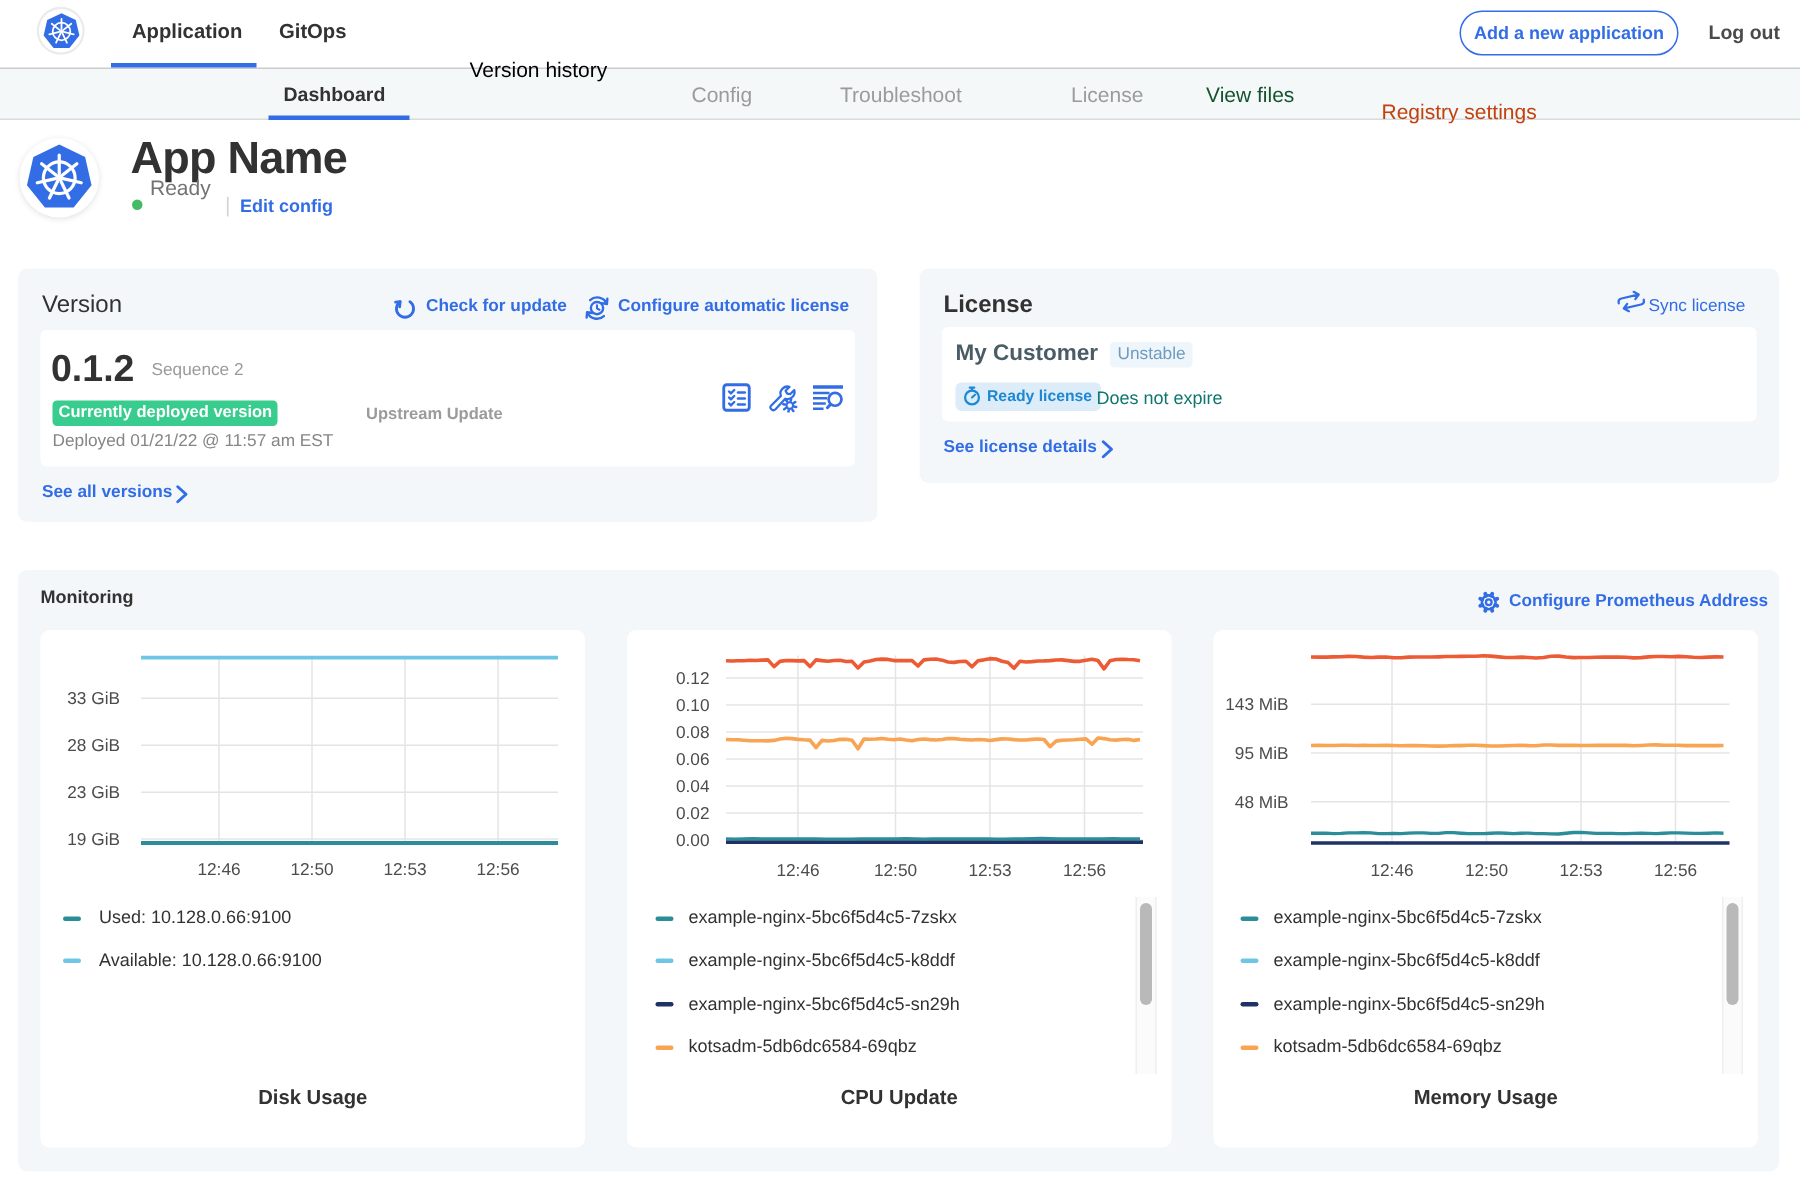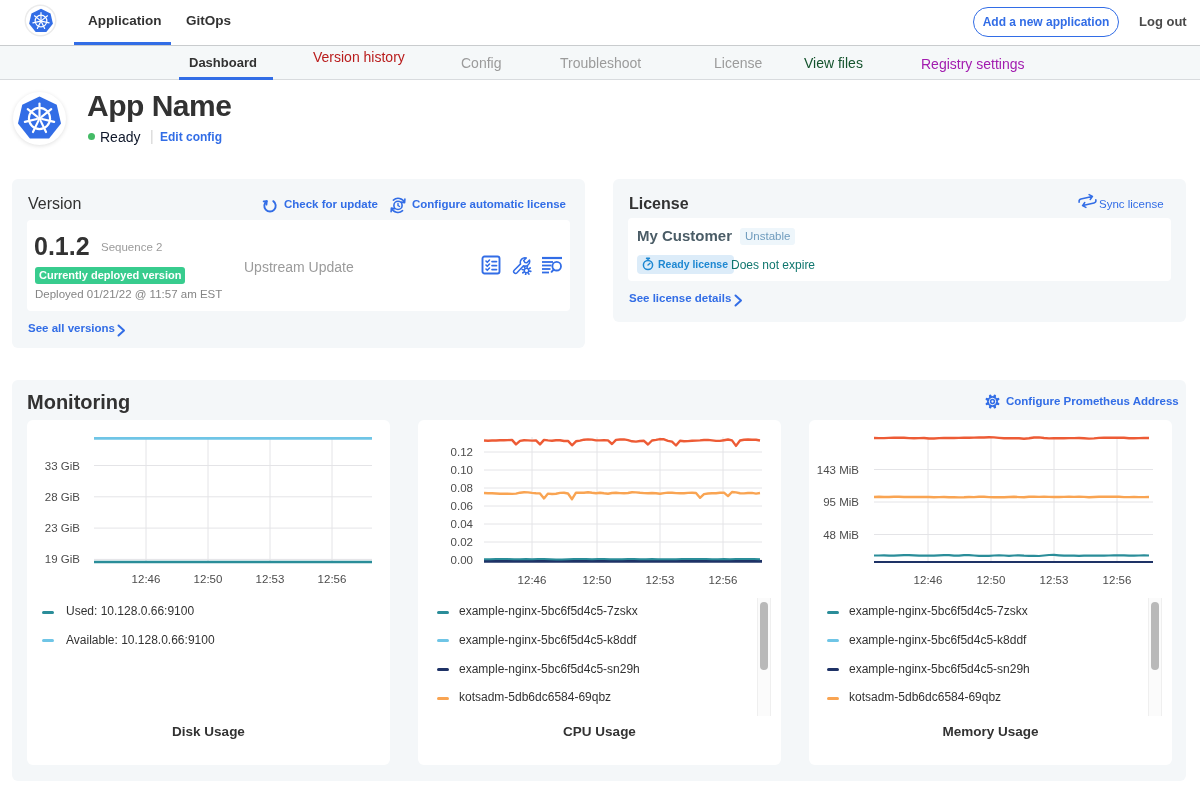--- a/index.html
+++ b/index.html
@@ -25,43 +25,43 @@
 <div class="abs" style="left:88px;top:13px;font-size:13.5px;font-weight:700;color:#323232">Application</div>
 <div class="abs" style="left:74px;top:42px;width:97px;height:3px;background:#326de6"></div>
 <div class="abs" style="left:186px;top:13px;font-size:13.5px;font-weight:700;color:#323232">GitOps</div>
 <div class="abs" style="left:973px;top:7px;width:146px;height:30px;border:1.5px solid #326de6;border-radius:16px;"></div>
 <div class="abs" style="left:973px;top:15px;width:146px;text-align:center;font-size:12px;font-weight:700;color:#326de6;white-space:nowrap">Add a new application</div>
 <div class="abs" style="left:1139px;top:14px;font-size:13px;font-weight:700;color:#4a4a4a">Log out</div>
 
 <div class="abs" style="left:0;top:46px;width:1200px;height:34px;background:#f5f8f9;border-bottom:1px solid #d8dbde"></div>
 <div class="abs" style="left:189px;top:55px;font-size:13px;font-weight:700;color:#323232">Dashboard</div>
 <div class="abs" style="left:179px;top:77px;width:94px;height:3px;background:#326de6"></div>
-<div class="abs" style="left:313px;top:49px;font-size:14px;color:#b91c1c">Version history</div>
+<div class="abs" style="left:313px;top:38px;font-size:14px;color:#000000">Version history</div>
 <div class="abs" style="left:461px;top:55px;font-size:14px;color:#9b9b9b">Config</div>
 <div class="abs" style="left:560px;top:55px;font-size:14px;color:#9b9b9b">Troubleshoot</div>
 <div class="abs" style="left:714px;top:55px;font-size:14px;color:#9b9b9b">License</div>
 <div class="abs" style="left:804px;top:55px;font-size:14px;color:#14532d">View files</div>
-<div class="abs" style="left:921px;top:56px;font-size:14px;color:#a21caf">Registry settings</div>
+<div class="abs" style="left:921px;top:66px;font-size:14px;color:#c2410c">Registry settings</div>
 
 <div class="abs" style="left:13px;top:92px;width:53px;height:53px;border-radius:50%;background:#fff;box-shadow:0 1px 4px rgba(0,0,0,0.12);"></div>
 <div class="abs" style="left:16px;top:95px;width:47px;height:47px"><svg width="47" height="47" viewBox="-50 -50 100 100">
       <polygon points="0.0,-47.0 36.7,-29.3 45.8,10.5 20.4,42.3 -20.4,42.3 -45.8,10.5 -36.7,-29.3" fill="#326de6"></polygon>
       <circle cx="0" cy="0" r="22.5" fill="none" stroke="#fff" stroke-width="4.6"></circle>
       <line x1="0.0" y1="-5.5" x2="0.0" y2="-32.0" stroke="#fff" stroke-width="4.6" stroke-linecap="round"></line>
       <line x1="4.3" y1="-3.4" x2="25.0" y2="-20.0" stroke="#fff" stroke-width="4.6" stroke-linecap="round"></line>
       <line x1="5.4" y1="1.2" x2="31.2" y2="7.1" stroke="#fff" stroke-width="4.6" stroke-linecap="round"></line>
       <line x1="2.4" y1="5.0" x2="13.9" y2="28.8" stroke="#fff" stroke-width="4.6" stroke-linecap="round"></line>
       <line x1="-2.4" y1="5.0" x2="-13.9" y2="28.8" stroke="#fff" stroke-width="4.6" stroke-linecap="round"></line>
       <line x1="-5.4" y1="1.2" x2="-31.2" y2="7.1" stroke="#fff" stroke-width="4.6" stroke-linecap="round"></line>
       <line x1="-4.3" y1="-3.4" x2="-25.0" y2="-20.0" stroke="#fff" stroke-width="4.6" stroke-linecap="round"></line>
       <circle cx="0" cy="0" r="4.5" fill="#fff"></circle>
     </svg></div>
 <div class="abs" style="left:87px;top:89px;font-size:30px;font-weight:700;color:#323232;letter-spacing:-0.5px">App Name</div>
 <div class="abs" style="left:88px;top:133px;width:7px;height:7px;border-radius:50%;background:#44bb66"></div>
-<div class="abs" style="left:100px;top:129px;font-size:14px;color:#0f172a">Ready</div>
+<div class="abs" style="left:100px;top:117px;font-size:14px;color:#737373">Ready</div>
 <div class="abs" style="left:150px;top:128px;font-size:14px;color:#d5d5d5">|</div>
 <div class="abs" style="left:160px;top:130px;font-size:12px;font-weight:700;color:#326de6">Edit config</div>
 
 <div class="card" style="left:12px;top:179px;width:573px;height:169px"></div>
 <div class="abs" style="left:28px;top:195px;font-size:16px;font-weight:400;color:#323232">Version</div>
 <div class="abs" style="left:262px;top:197px;width:16px;height:16px">
     <svg width="16" height="16" viewBox="0 0 16 16" style="position:absolute;left:0;top:0">
       <path d="M11.27 4.13 A5.7 5.7 0 1 1 4.73 4.13" fill="none" stroke="#326de6" stroke-width="1.9" stroke-linecap="round"></path>
       <path d="M1.7 4.4 L4.73 4.13 L4.4 7.6" fill="none" stroke="#326de6" stroke-width="1.9" stroke-linecap="round" stroke-linejoin="round"></path>
     </svg>
@@ -74,21 +74,21 @@
       <path d="M4.4 4.1 A 7 7 0 0 1 15.5 6.5 M15.9 3.1 L15.6 6.7 L12.1 6.1" fill="none" stroke="#326de6" stroke-width="1.6" stroke-linecap="round" stroke-linejoin="round"></path>
       <path d="M13.6 14.7 A 7 7 0 0 1 2.5 12.3 M2.1 15.7 L2.4 12.1 L5.9 12.7" fill="none" stroke="#326de6" stroke-width="1.6" stroke-linecap="round" stroke-linejoin="round"></path>
     </svg>
   </div>
 <div class="abs" style="left:412px;top:198px;font-size:11.5px;font-weight:700;color:#326de6">Configure automatic license</div>
 <div class="wbox" style="left:27px;top:220px;width:543px;height:91px"></div>
 <div class="abs" style="left:34px;top:232px;font-size:25px;font-weight:700;color:#323232">0.1.2</div>
 <div class="abs" style="left:101px;top:241px;font-size:11.5px;color:#9b9b9b">Sequence 2</div>
 <div class="abs" style="left:35px;top:267px;height:17px;background:#38cc8e;border-radius:3px;padding:0 4px;font-size:11px;font-weight:700;color:#fff;line-height:17px">Currently deployed version</div>
 <div class="abs" style="left:35px;top:288px;font-size:11.5px;color:#858585">Deployed 01/21/22 @ 11:57 am EST</div>
-<div class="abs" style="left:244px;top:259px;font-size:14px;font-weight:400;color:#9b9b9b">Upstream Update</div>
+<div class="abs" style="left:244px;top:270px;font-size:11px;font-weight:700;color:#9b9b9b">Upstream Update</div>
 <div class="abs" style="left:481px;top:255px;width:20px;height:20px">
     <svg width="20" height="20" viewBox="0 0 20 20" style="position:absolute;left:0;top:0">
       <rect x="1.5" y="1.5" width="17" height="17" rx="2" fill="none" stroke="#326de6" stroke-width="1.9"></rect>
       <path d="M5 6 l1.3 1.3 L8.5 5" fill="none" stroke="#326de6" stroke-width="1.6" stroke-linecap="round" stroke-linejoin="round"></path>
       <path d="M5 10 l1.3 1.3 L8.5 9" fill="none" stroke="#326de6" stroke-width="1.6" stroke-linecap="round" stroke-linejoin="round"></path>
       <path d="M5 14 l1.3 1.3 L8.5 13" fill="none" stroke="#326de6" stroke-width="1.6" stroke-linecap="round" stroke-linejoin="round"></path>
       <line x1="11" y1="6.6" x2="15.5" y2="6.6" stroke="#326de6" stroke-width="1.7" stroke-linecap="round"></line>
       <line x1="11" y1="10.6" x2="15.5" y2="10.6" stroke="#326de6" stroke-width="1.7" stroke-linecap="round"></line>
       <line x1="11" y1="14.6" x2="15.5" y2="14.6" stroke="#326de6" stroke-width="1.7" stroke-linecap="round"></line>
     </svg>
@@ -148,21 +148,21 @@
       <line x1="7" y1="1.6" x2="7" y2="3.2" stroke="#1e88d2" stroke-width="1.5"></line>
     </svg>
   </div>
 <div class="abs" style="left:731px;top:258px;font-size:12px;color:#0f766e">Does not expire</div>
 <div class="abs" style="left:629px;top:292px;font-size:11.5px;font-weight:700;color:#326de6">See license details</div>
 <div class="abs" style="left:734px;top:293px"><svg width="9" height="13" viewBox="0 0 9 13">
       <path d="M1.5 1.5 L7 6.5 L1.5 11.5" fill="none" stroke="#326de6" stroke-width="2" stroke-linecap="round" stroke-linejoin="round"></path>
     </svg></div>
 
 <div class="card" style="left:12px;top:380px;width:1174px;height:401px"></div>
-<div class="abs" style="left:27px;top:391px;font-size:20px;font-weight:700;color:#323232">Monitoring</div>
+<div class="abs" style="left:27px;top:391px;font-size:12px;font-weight:700;color:#323232">Monitoring</div>
 <div class="abs" style="left:985px;top:394px;width:15px;height:15px">
     <svg width="15" height="15" viewBox="-7.5 -7.5 15 15" style="position:absolute;left:0;top:0">
       <circle cx="0" cy="0" r="4.6" fill="none" stroke="#326de6" stroke-width="1.7"></circle>
       <circle cx="0" cy="0" r="1.9" fill="none" stroke="#326de6" stroke-width="1.5"></circle>
       <line x1="4.34" y1="1.80" x2="5.64" y2="2.33" stroke="#326de6" stroke-width="2.6" stroke-linecap="round"></line>
       <line x1="1.80" y1="4.34" x2="2.33" y2="5.64" stroke="#326de6" stroke-width="2.6" stroke-linecap="round"></line>
       <line x1="-1.80" y1="4.34" x2="-2.33" y2="5.64" stroke="#326de6" stroke-width="2.6" stroke-linecap="round"></line>
       <line x1="-4.34" y1="1.80" x2="-5.64" y2="2.33" stroke="#326de6" stroke-width="2.6" stroke-linecap="round"></line>
       <line x1="-4.34" y1="-1.80" x2="-5.64" y2="-2.33" stroke="#326de6" stroke-width="2.6" stroke-linecap="round"></line>
       <line x1="-1.80" y1="-4.34" x2="-2.33" y2="-5.64" stroke="#326de6" stroke-width="2.6" stroke-linecap="round"></line>
@@ -270,14 +270,14 @@
 <div style="position:absolute;left:827px;top:668.0999999999999px;width:12px;height:3px;border-radius:2px;background:#1e3266"></div>
 <div style="position:absolute;left:849px;top:661.5999999999999px;font-size:12px;color:#323232">example-nginx-5bc6f5d4c5-sn29h</div>
 <div style="position:absolute;left:827px;top:696.8999999999999px;width:12px;height:3px;border-radius:2px;background:#f9a452"></div>
 <div style="position:absolute;left:849px;top:690.3999999999999px;font-size:12px;color:#323232">kotsadm-5db6dc6584-69qbz</div>
 <div style="position:absolute;left:757px;top:598px;width:14px;height:118px;background:#fbfbfb;border-left:1px solid #efefef;border-right:1px solid #efefef"></div>
 <div style="position:absolute;left:760px;top:602px;width:8px;height:68px;background:#b9b9b9;border-radius:4px"></div>
 <div style="position:absolute;left:1148px;top:598px;width:14px;height:118px;background:#fbfbfb;border-left:1px solid #efefef;border-right:1px solid #efefef"></div>
 <div style="position:absolute;left:1151px;top:602px;width:8px;height:68px;background:#b9b9b9;border-radius:4px"></div>
 
 <div class="abs" style="left:27px;top:724px;width:363px;text-align:center;font-size:13.5px;font-weight:700;color:#323232">Disk Usage</div>
-<div class="abs" style="left:418px;top:724px;width:363px;text-align:center;font-size:13.5px;font-weight:700;color:#323232">CPU Usage</div>
+<div class="abs" style="left:418px;top:724px;width:363px;text-align:center;font-size:13.5px;font-weight:700;color:#323232">CPU Update</div>
 <div class="abs" style="left:809px;top:724px;width:363px;text-align:center;font-size:13.5px;font-weight:700;color:#323232">Memory Usage</div>
 
 </body></html>

